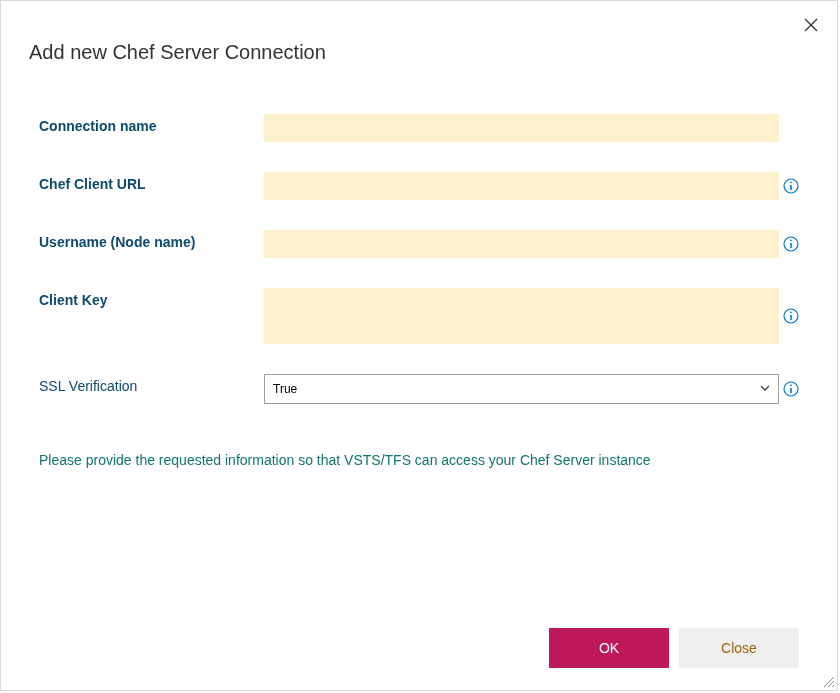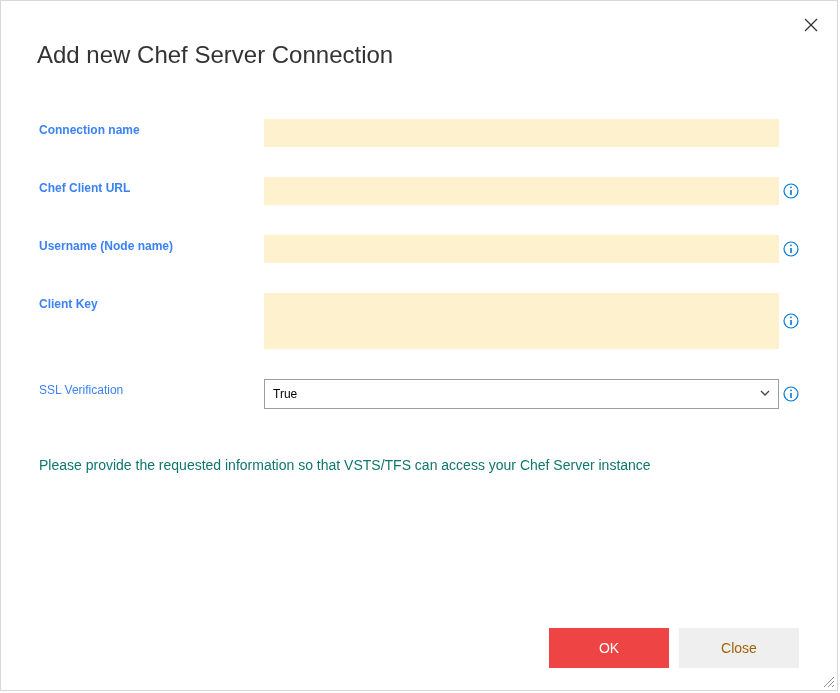--- a/index.html
+++ b/index.html
@@ -31,37 +31,37 @@
       display: flex;
       align-items: center;
       justify-content: center;
       color: #333;
     }
     .close-x svg {
       width: 16px;
       height: 16px;
     }
     .title {
-      font-size: 24px;
+      font-size: 20px;
       font-weight: 300;
       color: #333333;
-      padding: 40px 0 0 36px;
+      padding: 40px 0 0 28px;
     }
     .form-area {
       padding: 50px 38px 0 38px;
     }
     .form-row {
       display: flex;
       align-items: flex-start;
       margin-bottom: 30px;
     }
     .form-label {
       width: 225px;
-      font-size: 12px;
-      color: #3b82f6;
+      font-size: 14px;
+      color: #0c4a6e;
       font-weight: 700;
       padding-top: 4px;
     }
     .form-label.light {
       font-weight: 400;
     }
     .input-wrap {
       flex: 1;
       display: flex;
       align-items: center;
@@ -143,21 +143,21 @@
     }
     .btn {
       width: 120px;
       height: 40px;
       font-size: 14px;
       border: none;
       cursor: pointer;
       font-family: inherit;
     }
     .btn-primary {
-      background: #ef4444;
+      background: #be185d;
       color: #ffffff;
     }
     .btn-secondary {
       background: #efefef;
       color: #a16207;
     }
     .resize-grip {
       position: absolute;
       bottom: 2px;
       right: 2px;

